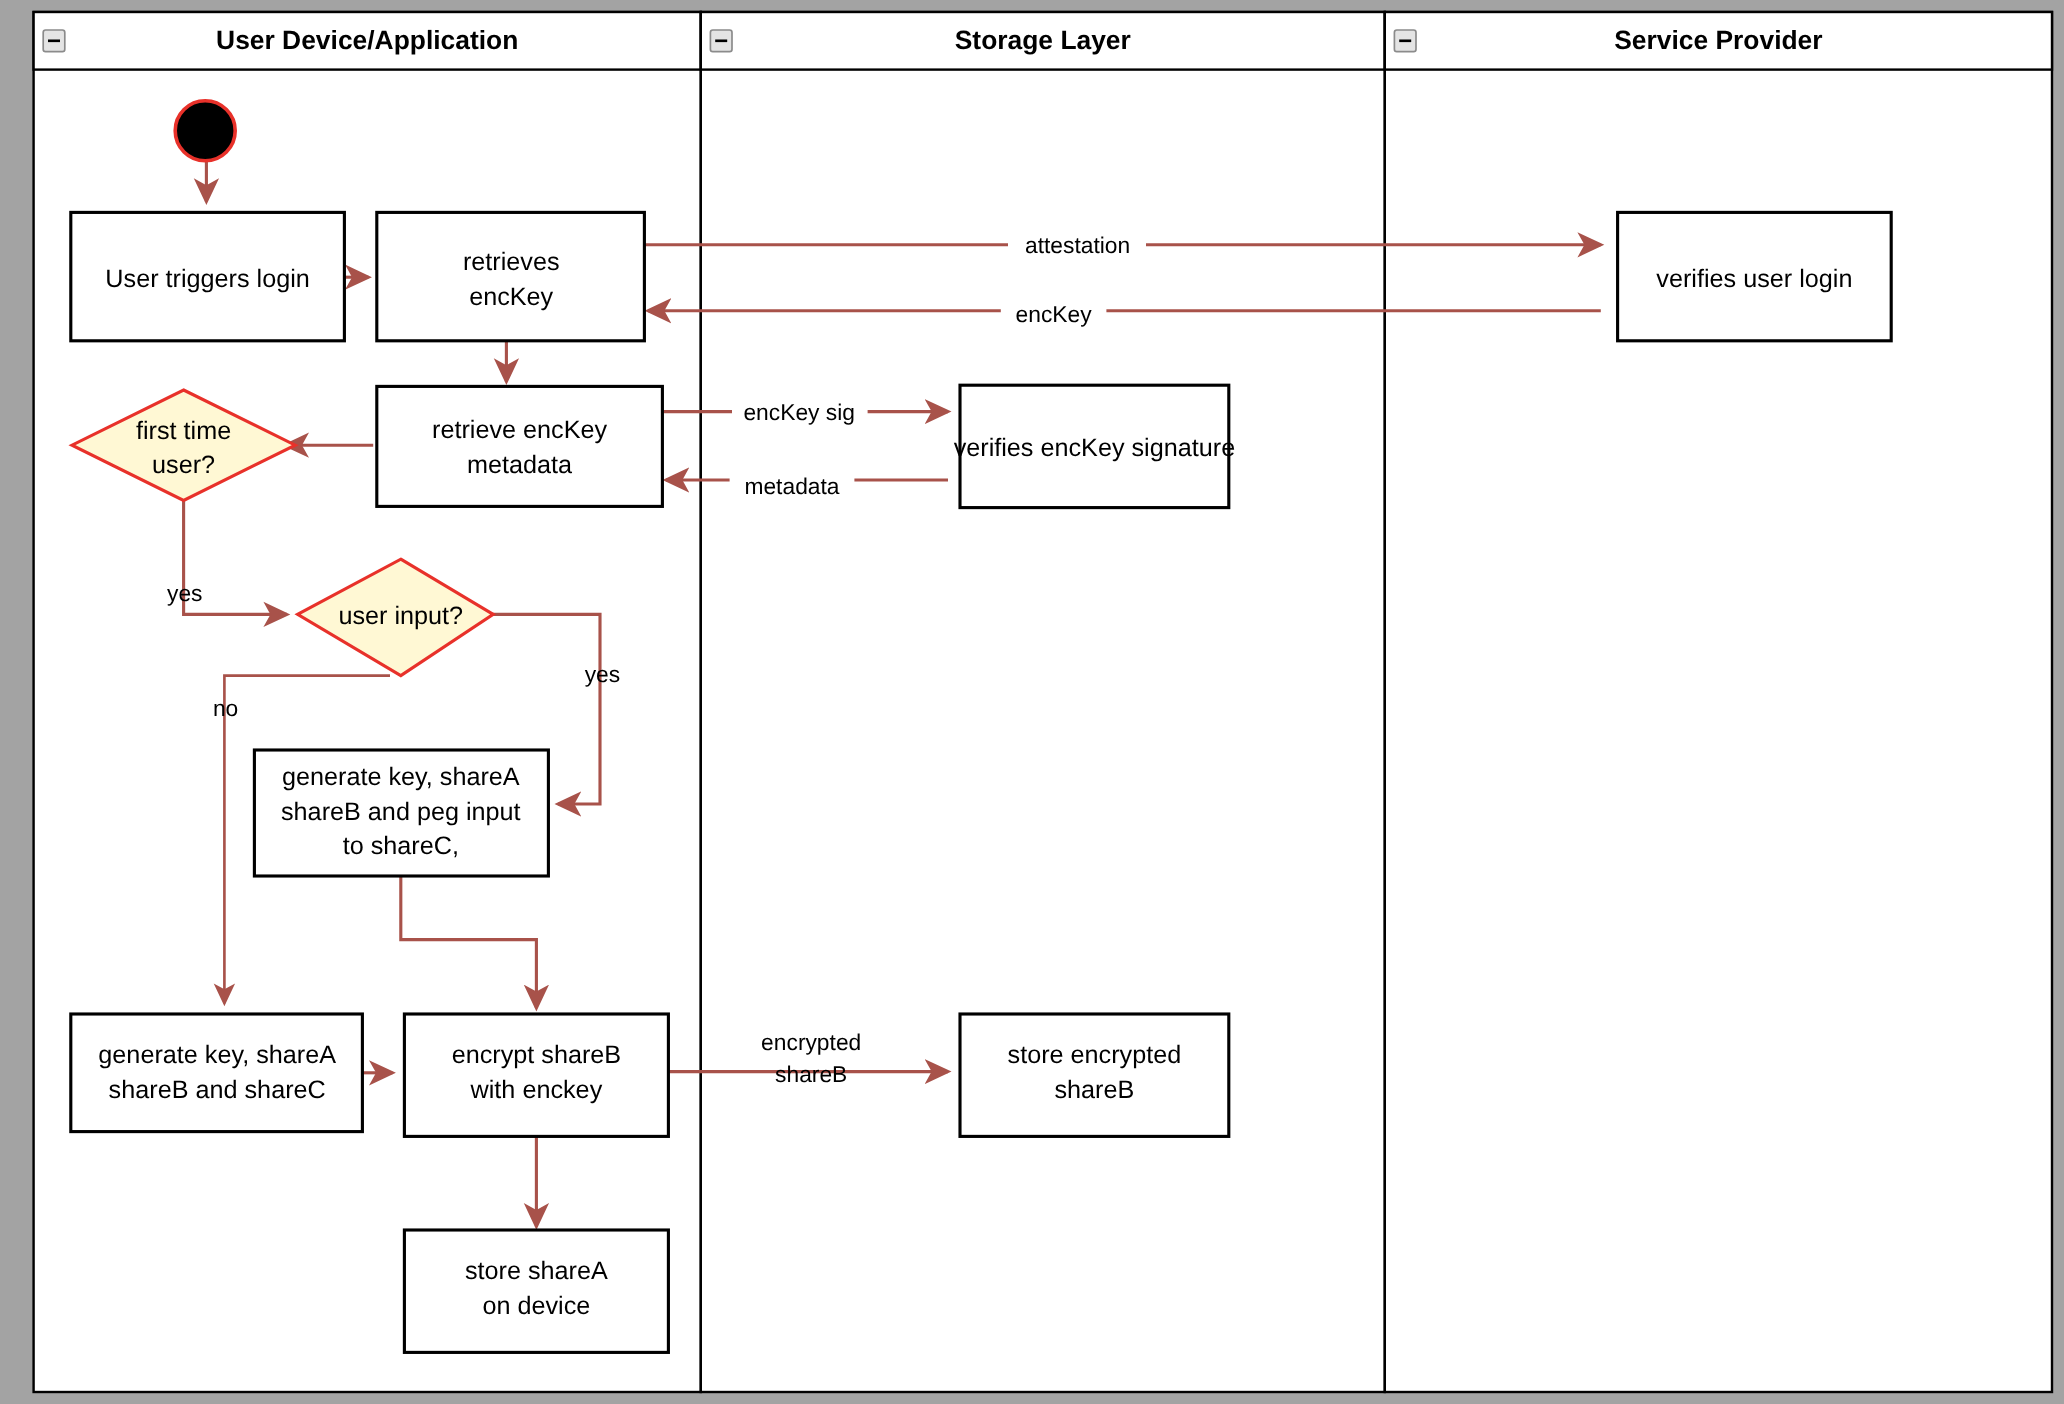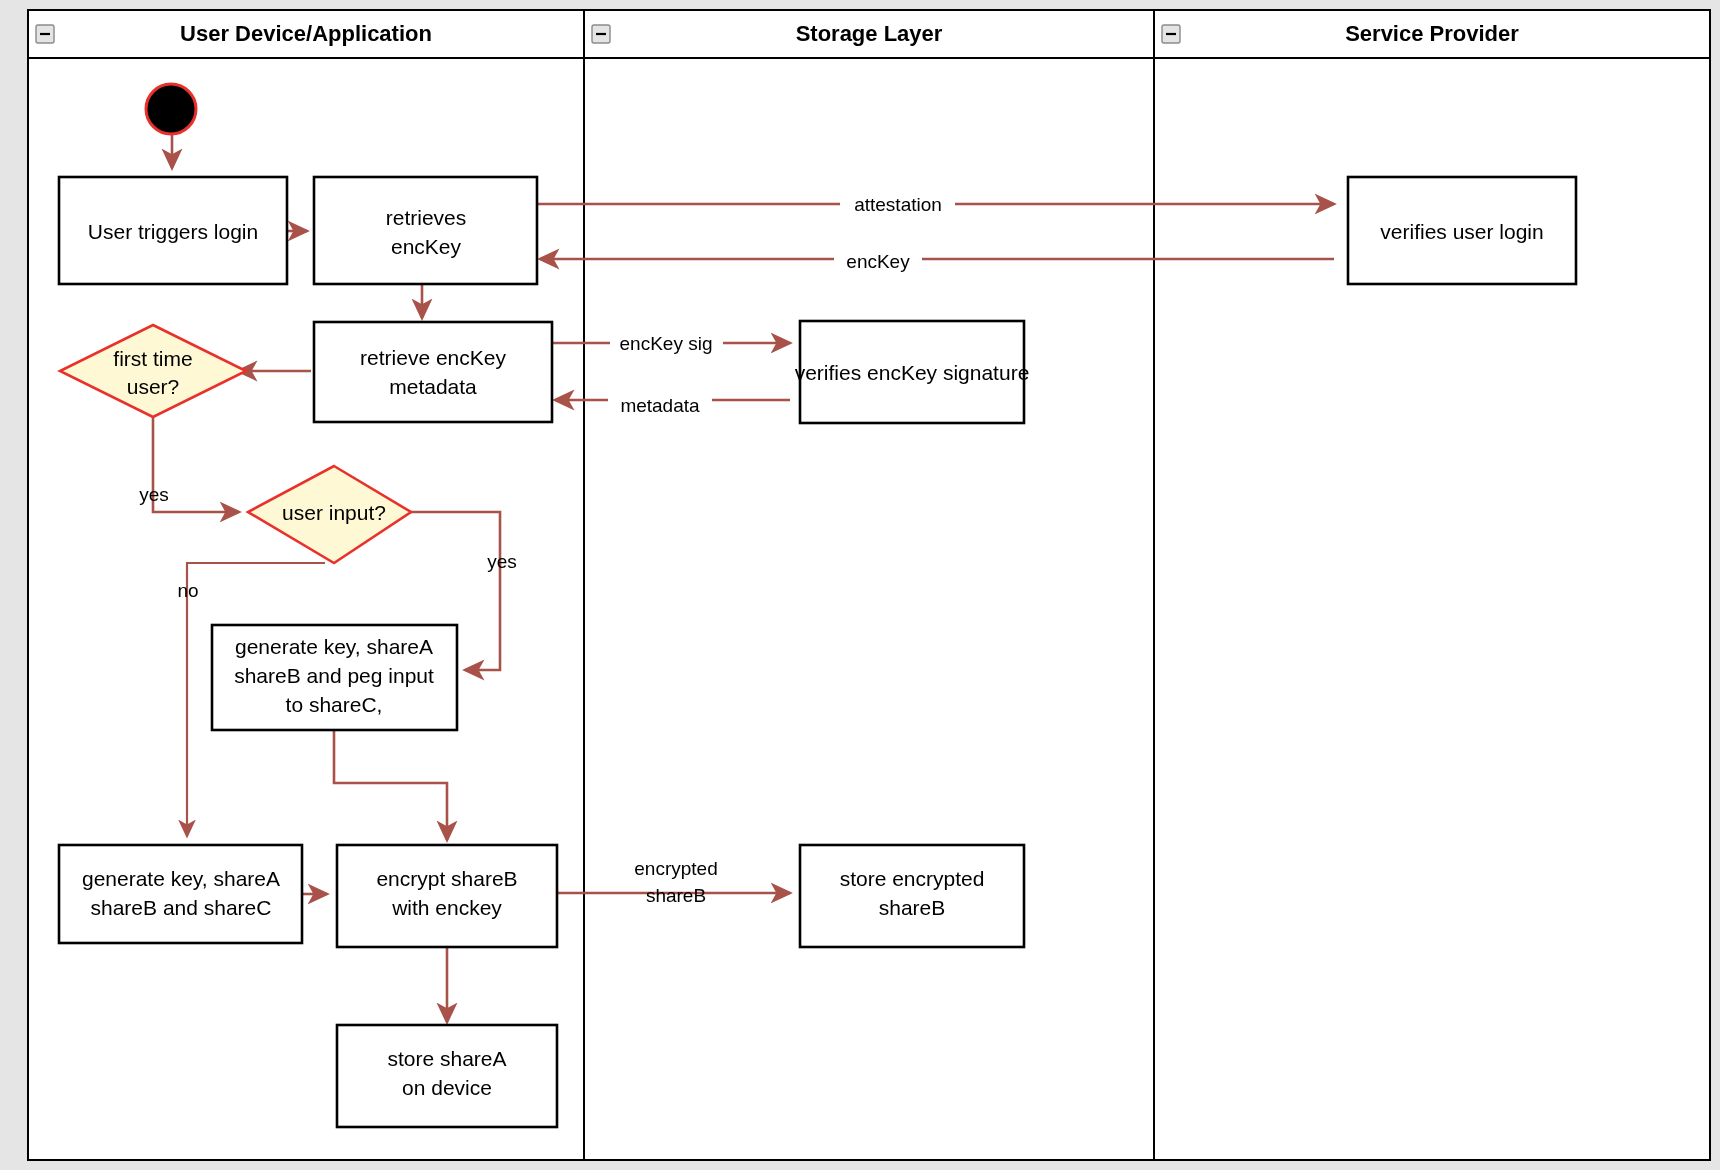--- a/index.html
+++ b/index.html
@@ -7,21 +7,21 @@
     padding: 0;
     background: #ffffff;
   }
   body {
     font-family: "Liberation Sans", sans-serif;
   }
   #canvas {
     position: relative;
     width: 1720px;
     height: 1170px;
-    background: #e5e5e5;
+    background: #a3a3a3;
     overflow: hidden;
   }
   svg#diagram {
     position: absolute;
     left: 0;
     top: 0;
     width: 1720px;
     height: 1170px;
   }
   .lane-rect {

